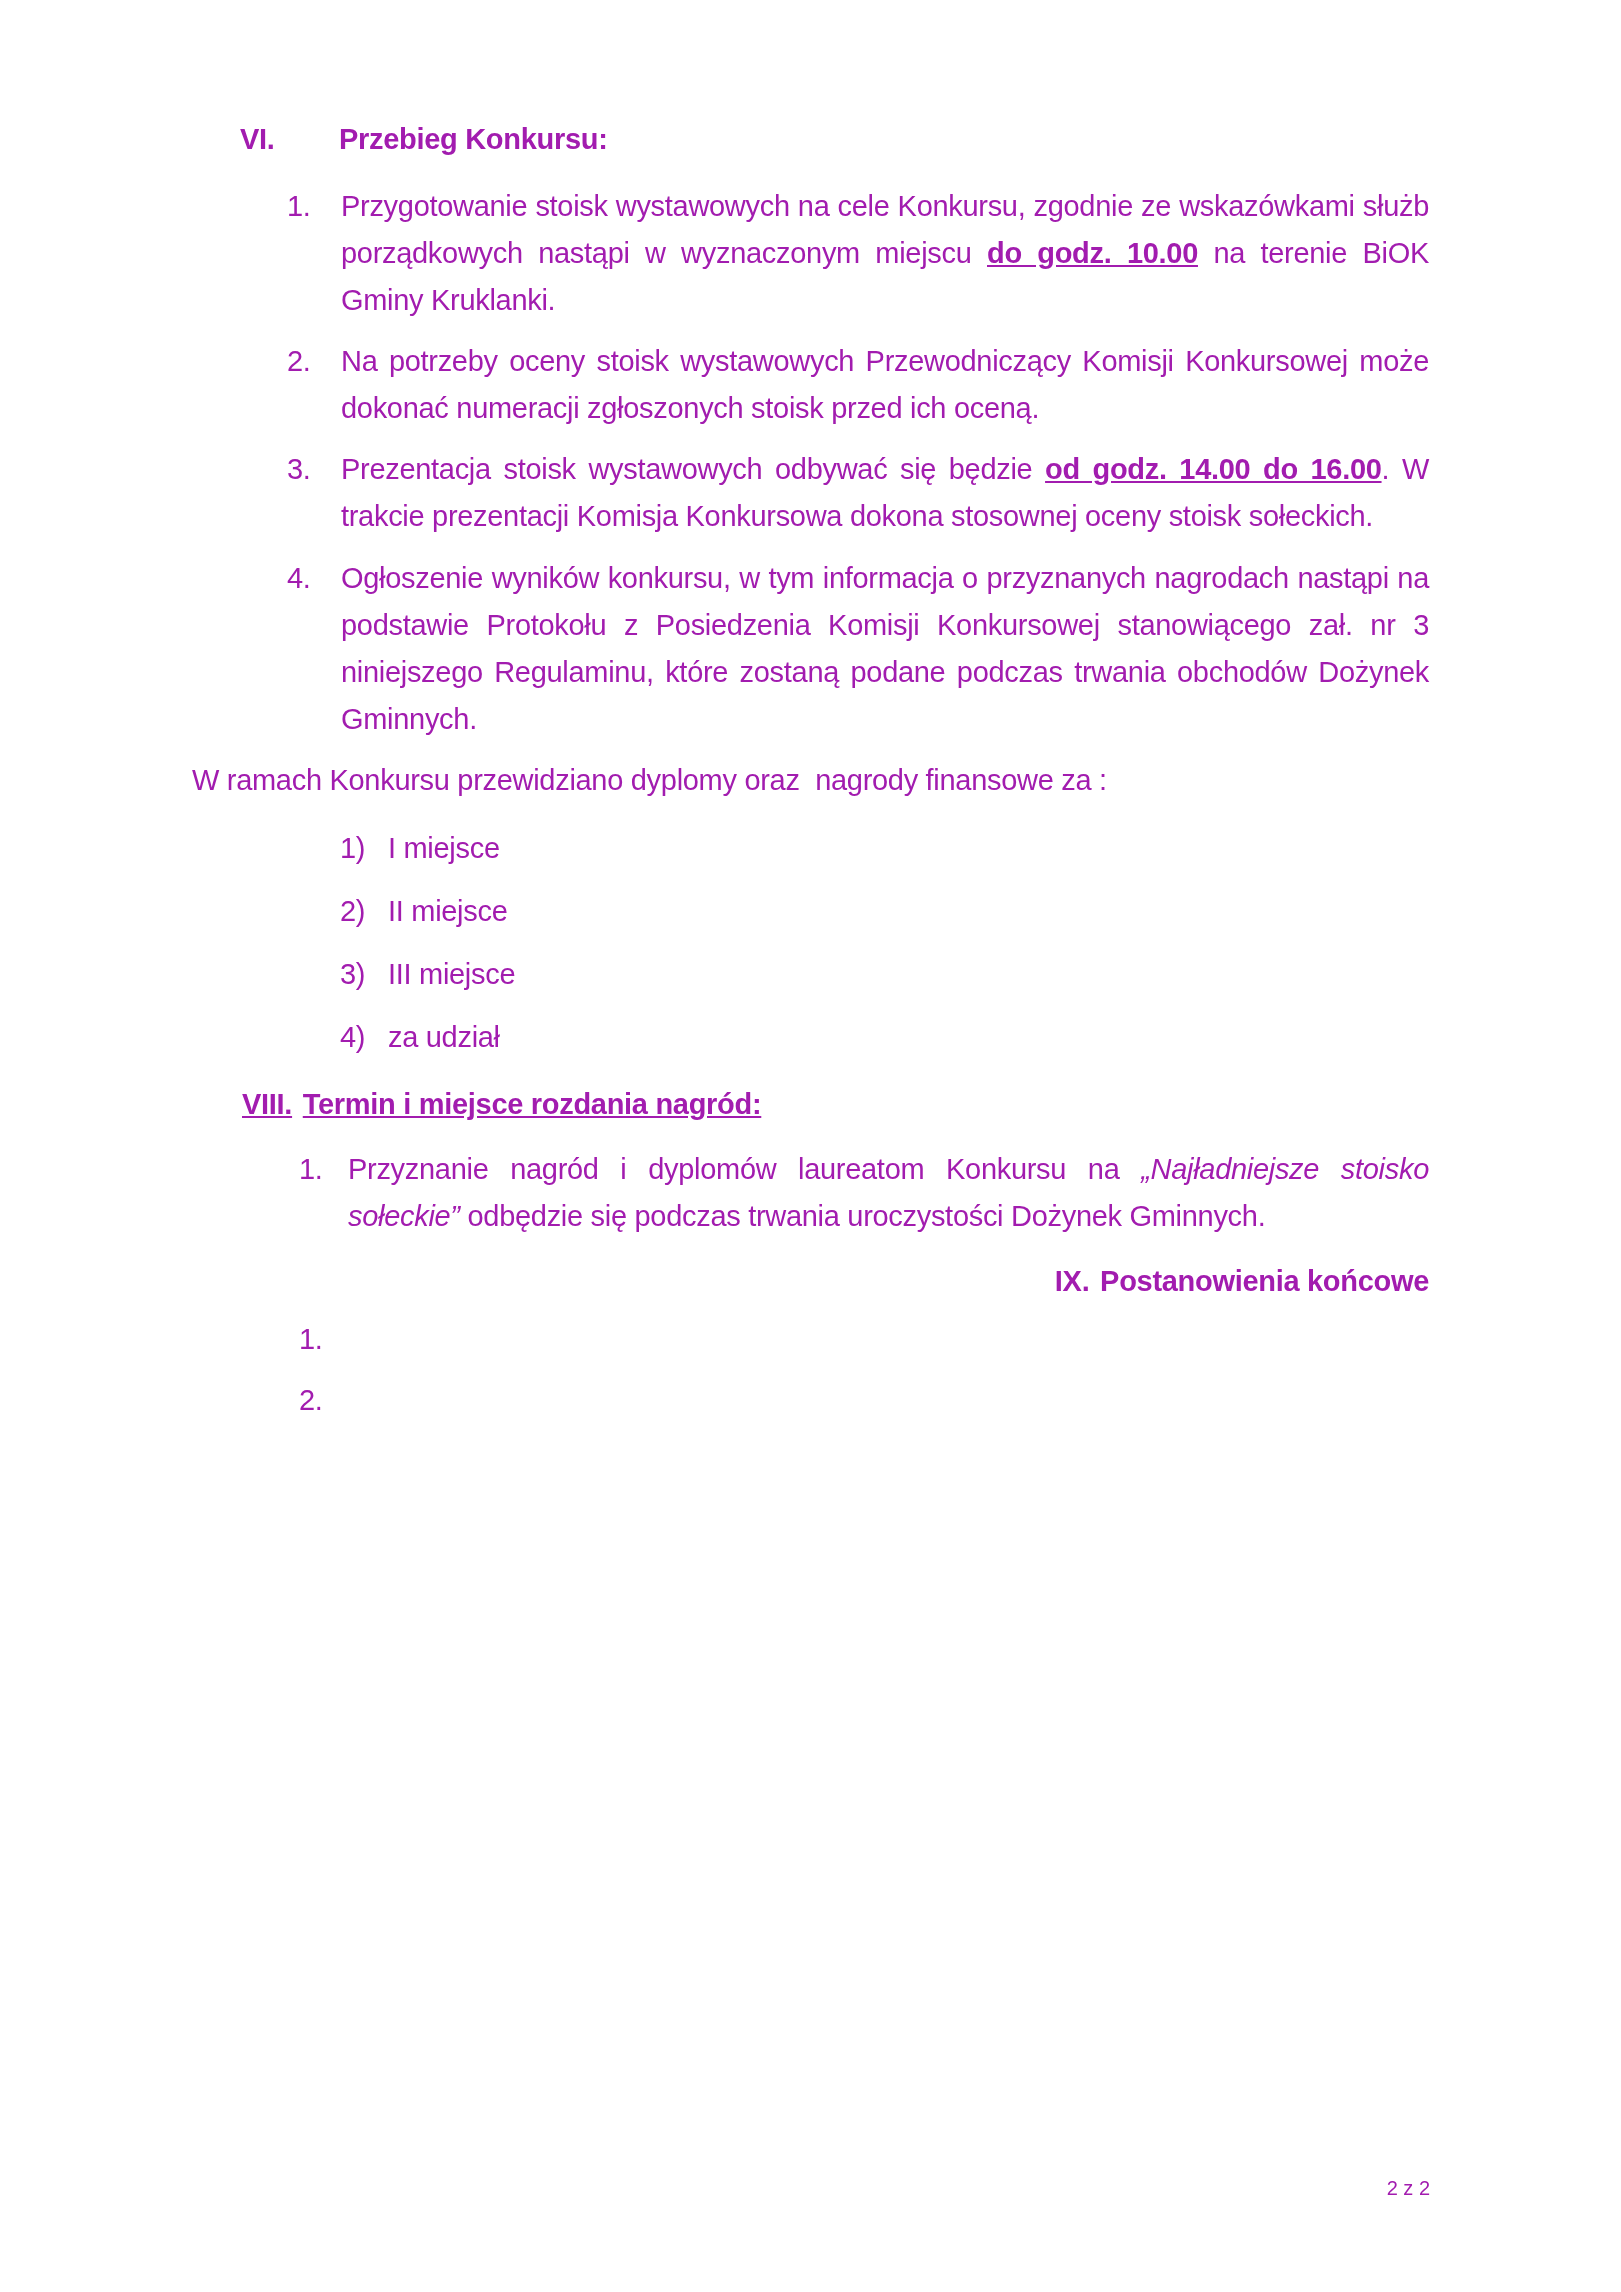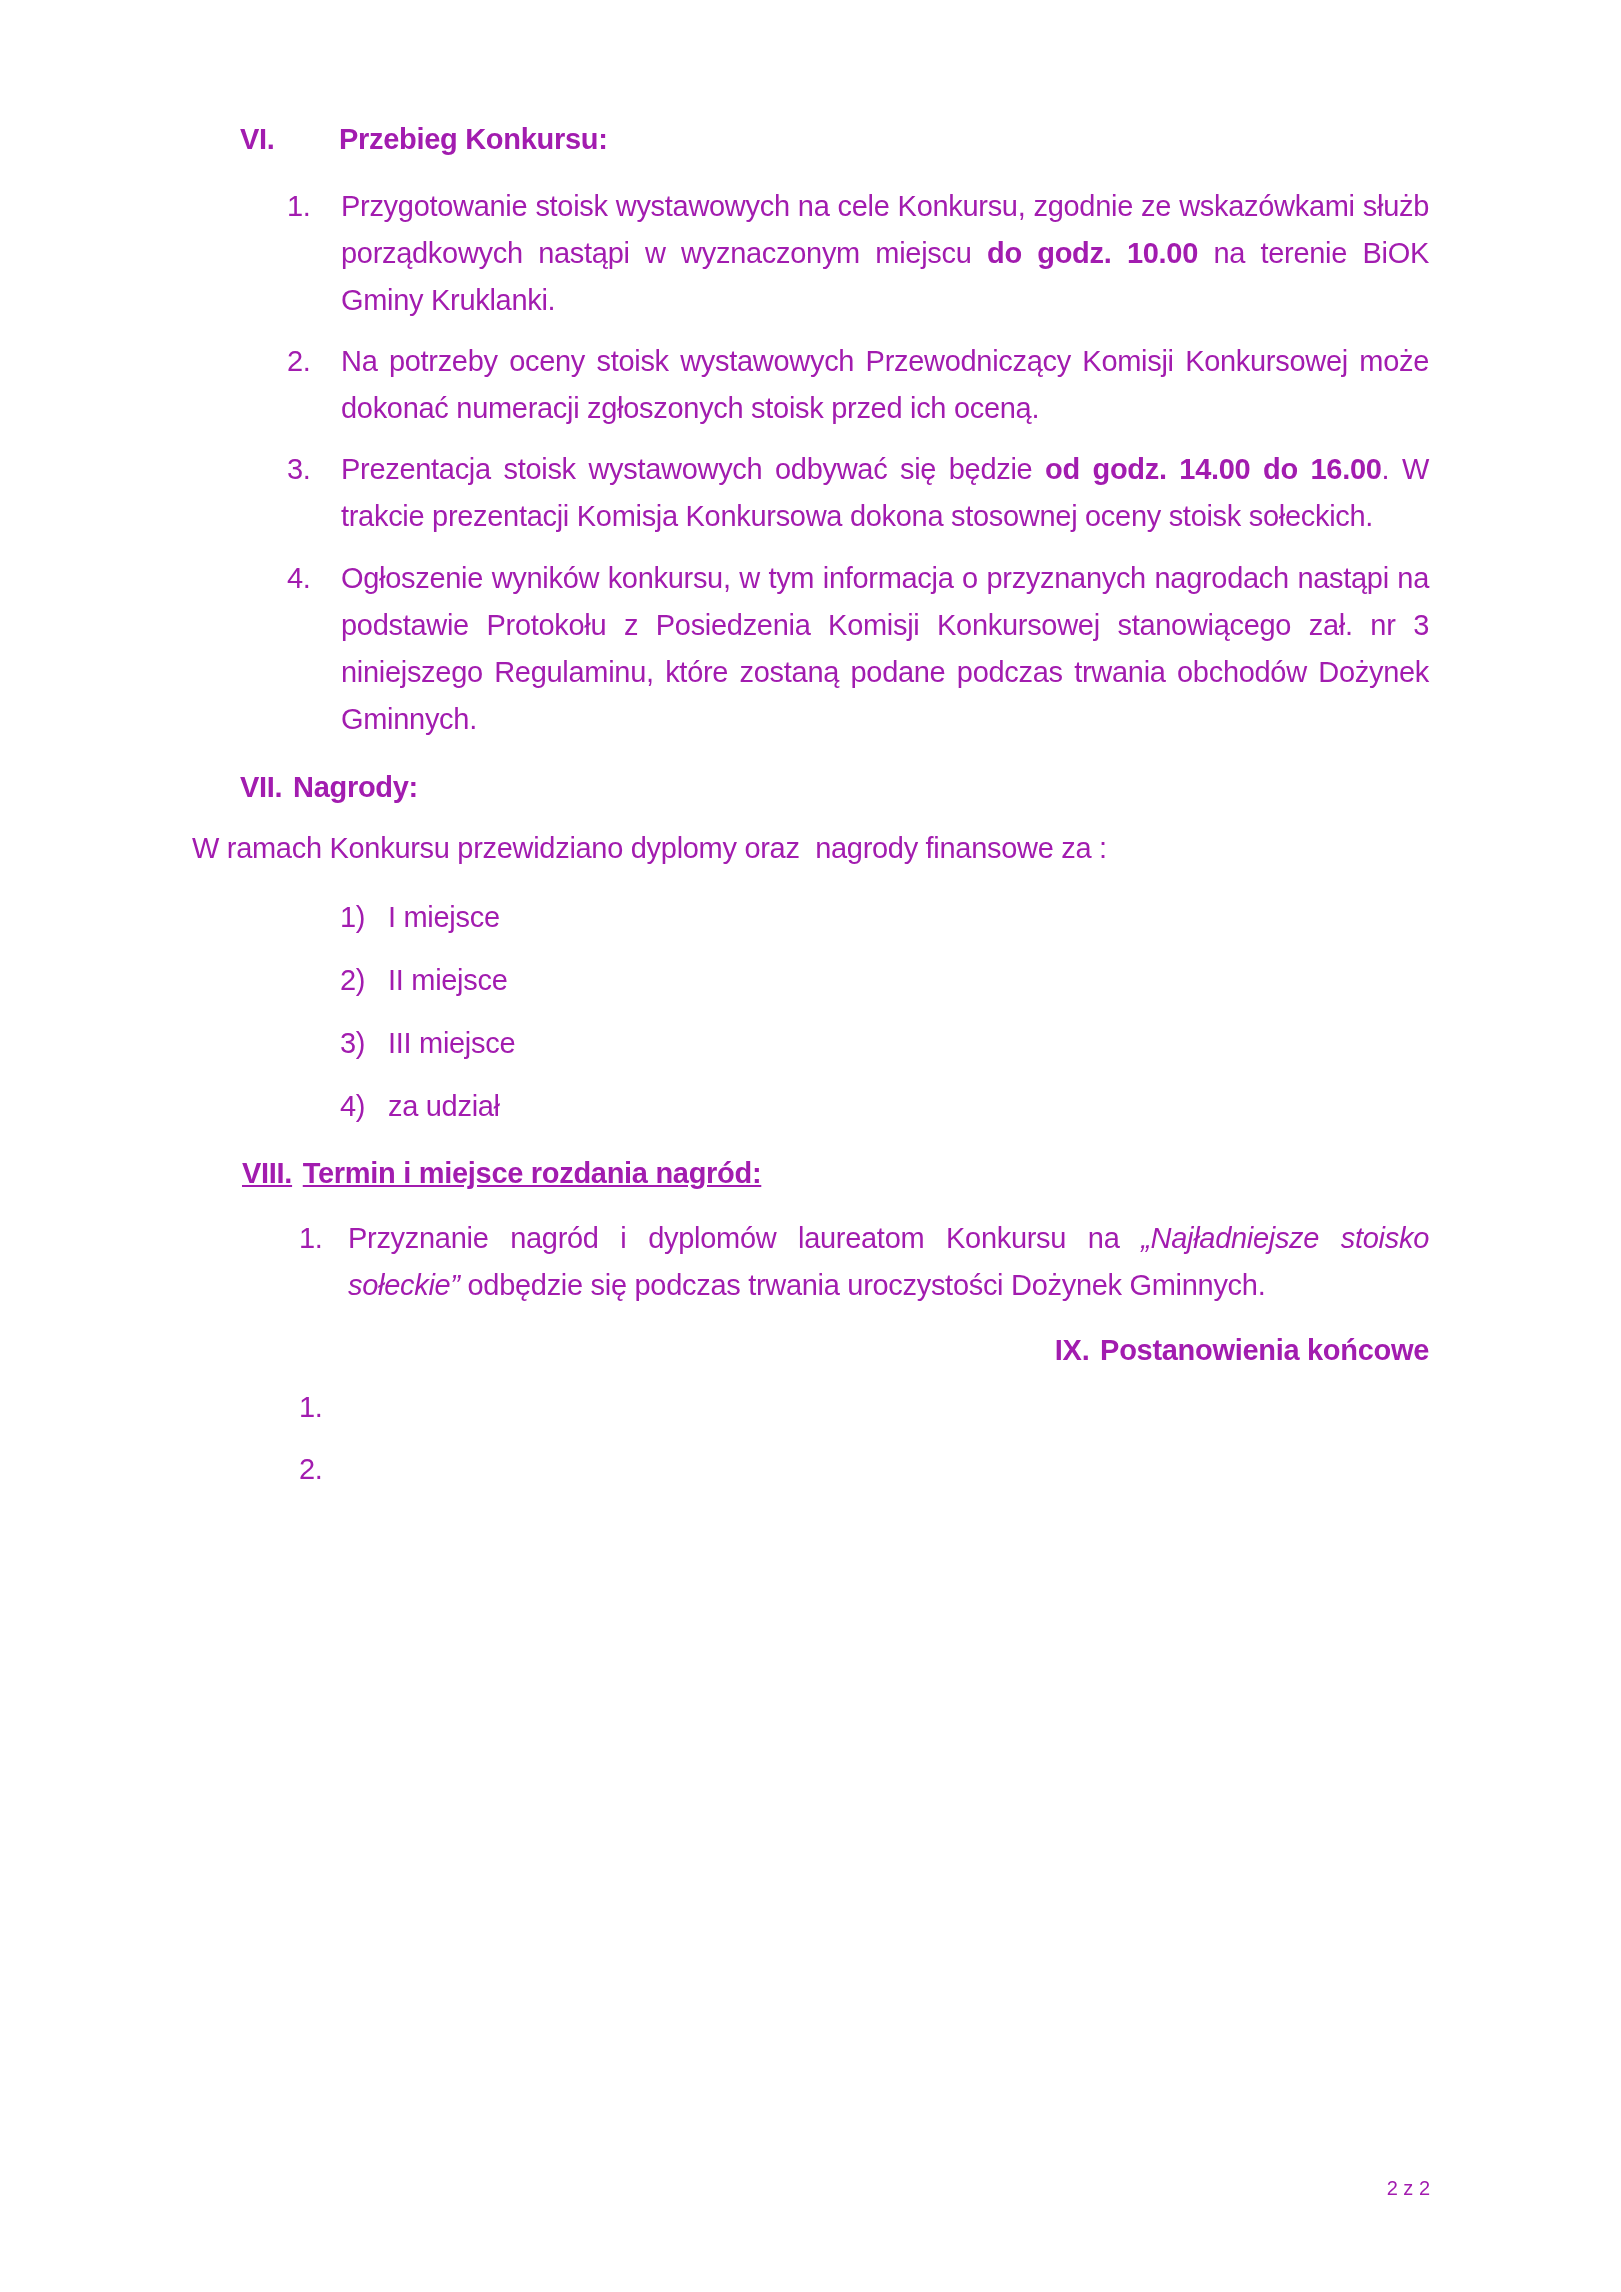--- a/index.html
+++ b/index.html
@@ -65,21 +65,21 @@
   }
   .prize .plabel { flex: 1; }
   .footer {
     position: absolute;
     top: 2173px;
     right: 191px;
     font-size: 20px;
     line-height: 30px;
     letter-spacing: 0;
   }
-  b { font-weight: bold; }
+  b { font-weight: bold; text-decoration: underline; }
   i { font-style: italic; }
 </style>
 </head>
 <body>
 
 <div class="page">
   <div class="content">
 
     <div class="sec-heading h-vi"><span class="num-tab">VI.</span><span>Przebieg Konkursu:</span></div>
 
@@ -96,21 +96,20 @@
     <div class="item vi-item">
       <span class="inum">3.</span>
       <p class="itext"><span>Prezentacja stoisk wystawowych odbywać się będzie </span><b>od godz. 14.00 do 16.00</b><span>. W trakcie prezentacji Komisja Konkursowa dokona stosownej oceny stoisk sołeckich.</span></p>
     </div>
 
     <div class="item vi-item">
       <span class="inum">4.</span>
       <p class="itext"><span>Ogłoszenie wyników konkursu, w tym informacja o przyznanych nagrodach nastąpi na podstawie Protokołu z Posiedzenia Komisji Konkursowej stanowiącego zał. nr 3 niniejszego Regulaminu, które zostaną podane podczas trwania obchodów Dożynek Gminnych.</span></p>
     </div>
 
-    <div class="sec-heading h-vii"><span class="h-num-inline">VII.</span><span>Nagrody:</span></div>
 
     <p class="intro">W ramach Konkursu przewidziano dyplomy oraz  nagrody finansowe za :</p>
 
     <div class="prize">
       <span class="pnum">1)</span>
       <span class="plabel">I miejsce</span>
     </div>
     <div class="prize">
       <span class="pnum">2)</span>
       <span class="plabel">II miejsce</span>

